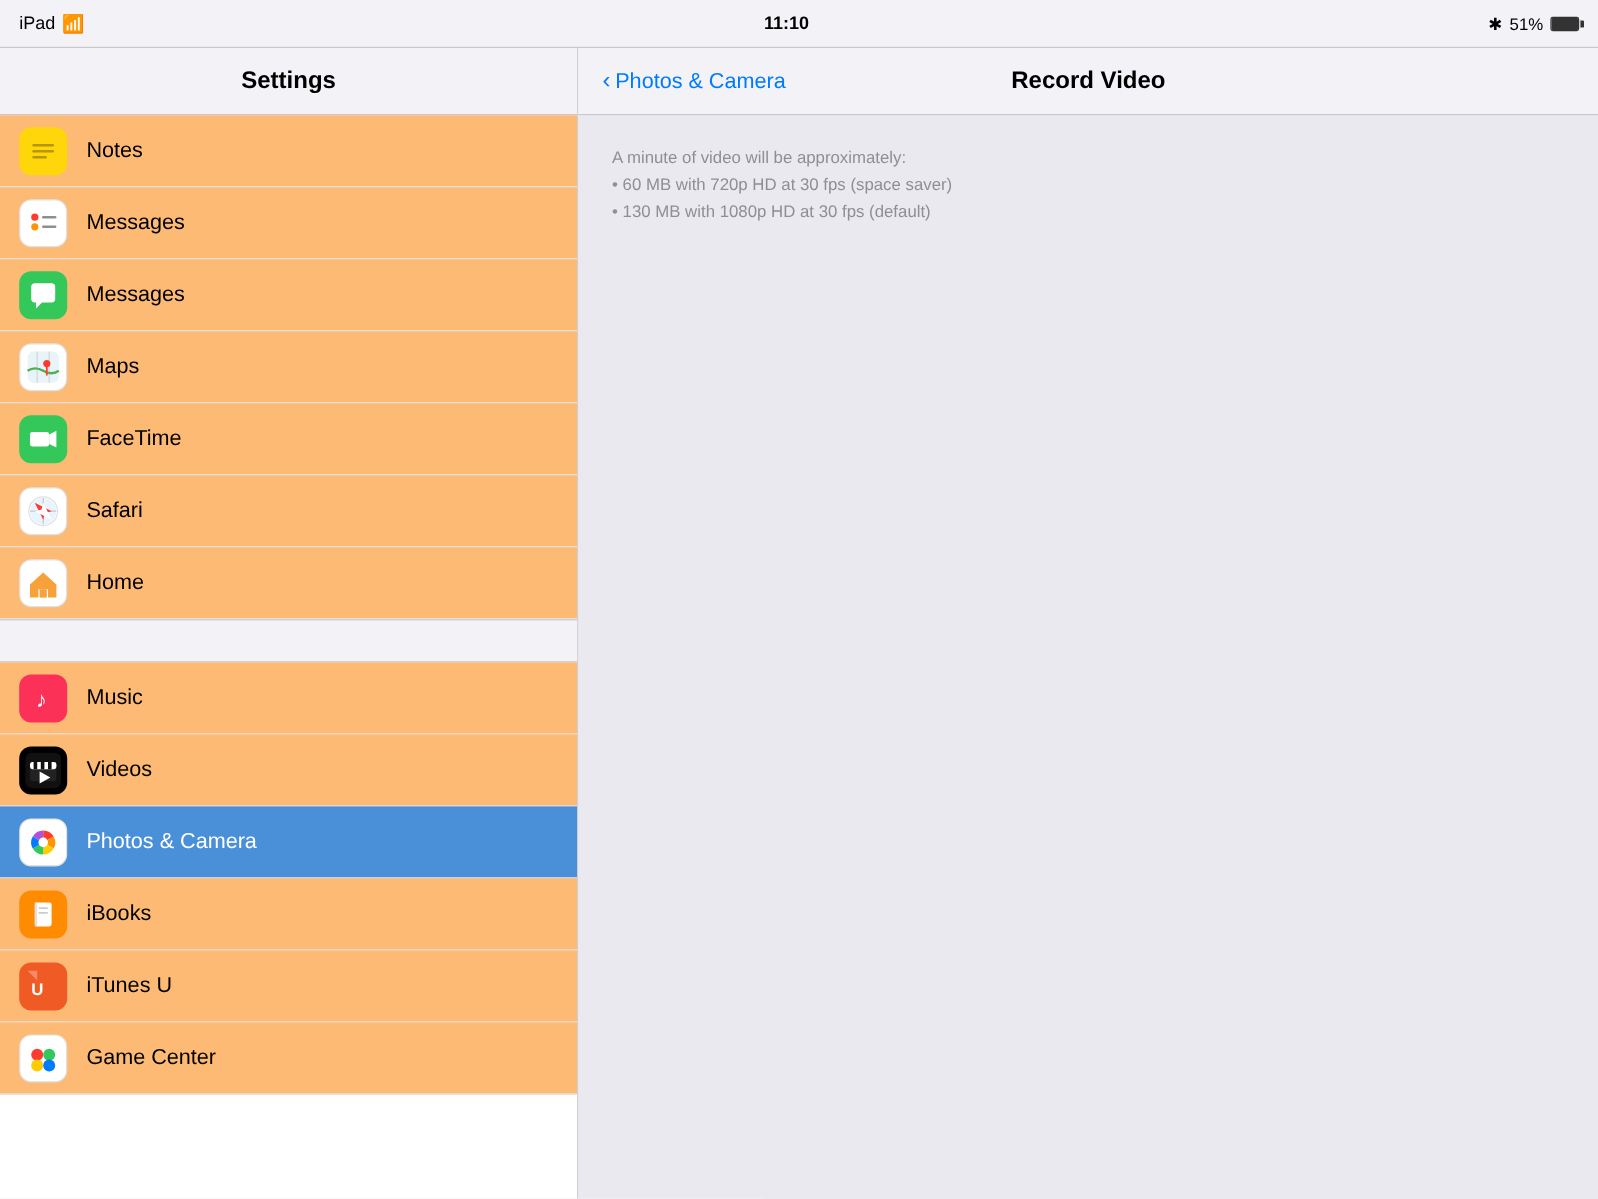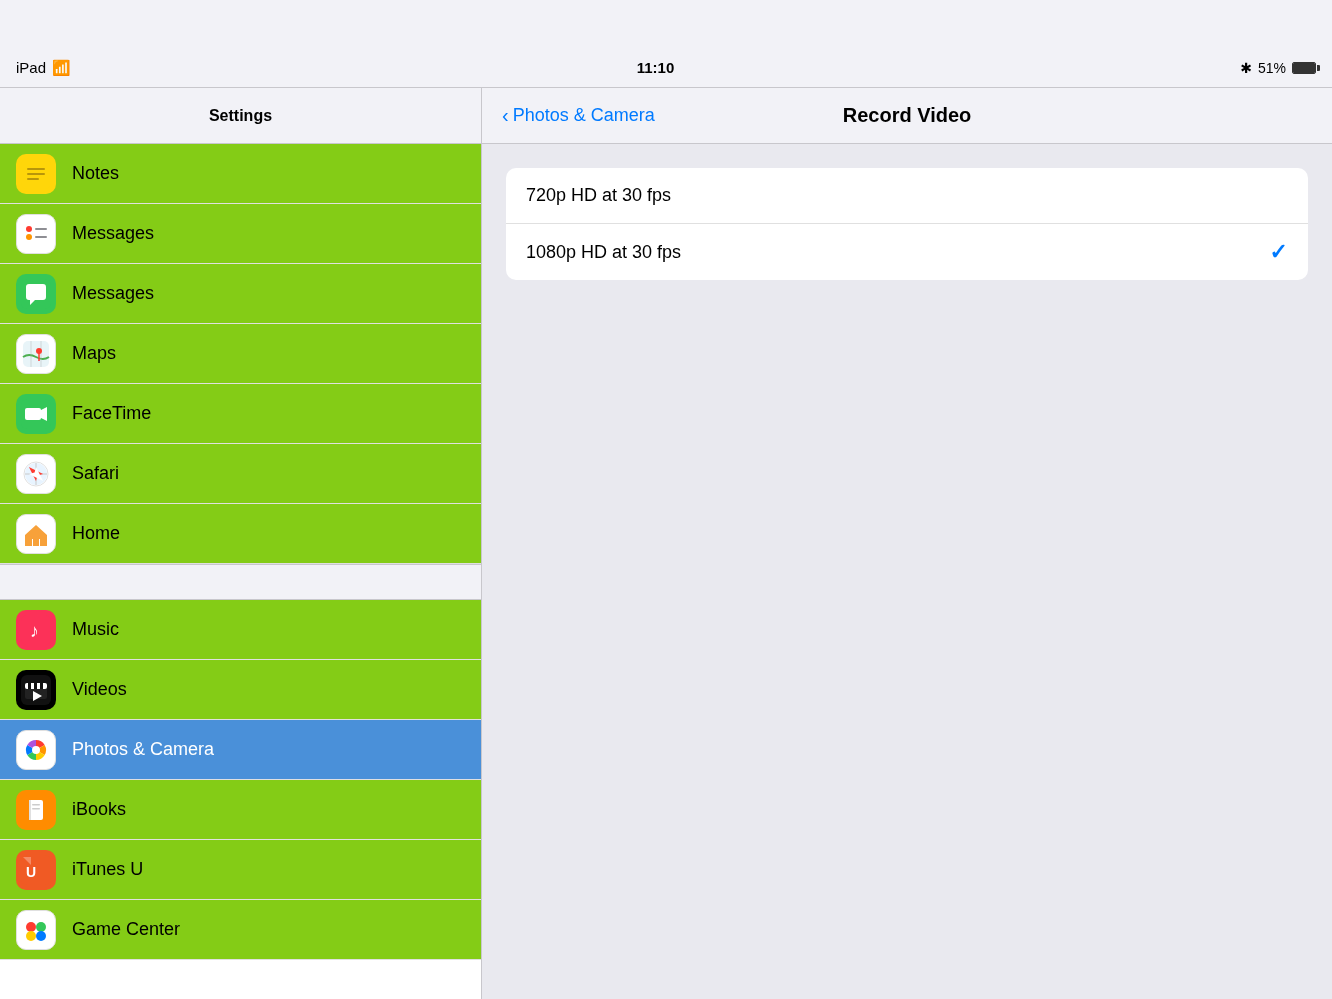--- a/index.html
+++ b/index.html
@@ -15,21 +15,20 @@
     .status-bar {
       display: flex;
       justify-content: space-between;
       align-items: center;
       height: 40px;
       background: #f2f2f7;
       padding: 0 16px;
       font-size: 15px;
       font-weight: 500;
       border-bottom: 1px solid #c8c7cc;
-      margin-top: 48px;
     }
     .status-left { display: flex; align-items: center; gap: 6px; }
     .status-center { font-size: 15px; font-weight: 600; }
     .status-right { display: flex; align-items: center; gap: 6px; font-size: 14px; }
     .battery-icon {
       display: inline-flex; align-items: center; gap: 2px;
     }
     .battery-body {
       width: 24px; height: 12px; border: 1.5px solid #333; border-radius: 2px; position: relative;
     }
@@ -59,36 +58,36 @@
 
     .sidebar-header {
       height: 56px;
       background: #f2f2f7;
       display: flex;
       align-items: center;
       justify-content: center;
       border-bottom: 1px solid #c8c7cc;
     }
     .sidebar-header span {
-      font-size: 16px;
+      font-size: 20px;
       font-weight: 600;
       color: #000;
     }
 
     .sidebar-list {
       background: #fff;
       flex: 1;
     }
 
     .sidebar-item {
       display: flex;
       align-items: center;
       padding: 0 16px;
       height: 60px;
-      background: #84cc16;
+      background: #fdba74;
       border-bottom: 1px solid #e0e0e0;
       cursor: pointer;
       position: relative;
     }
     .sidebar-item.active {
       background: #4a90d9;
     }
     .sidebar-item.active .item-label {
       color: #fff;
     }
@@ -421,29 +420,22 @@
   <div class="right-panel">
     <div class="panel-header">
       <div class="back-button">
         <span class="back-chevron">‹</span>
         <span>Photos &amp; Camera</span>
       </div>
       <div class="panel-title">Record Video</div>
     </div>
 
     <div class="panel-content">
-      <div class="options-list">
-
-        <div class="option-item">
-          <span class="option-label">720p HD at 30 fps</span>
-        </div>
-
-        <div class="option-item">
-          <span class="option-label">1080p HD at 30 fps</span>
-          <span class="checkmark">✓</span>
-        </div>
-
-      </div>
-
+
+      <div class="hint-text">
+        A minute of video will be approximately:<br>
+        • 60 MB with 720p HD at 30 fps (space saver)<br>
+        • 130 MB with 1080p HD at 30 fps (default)
+      </div>
     </div>
   </div>
 
 </div>
 
 </body></html>

